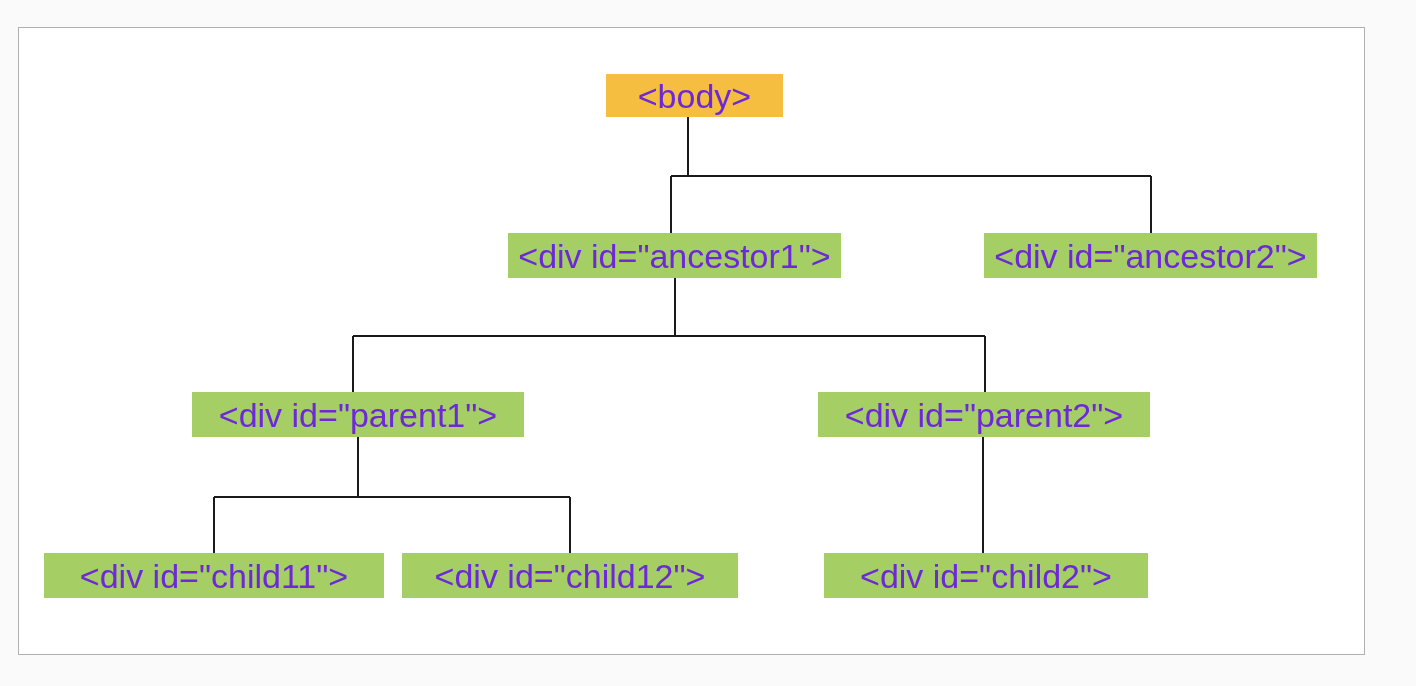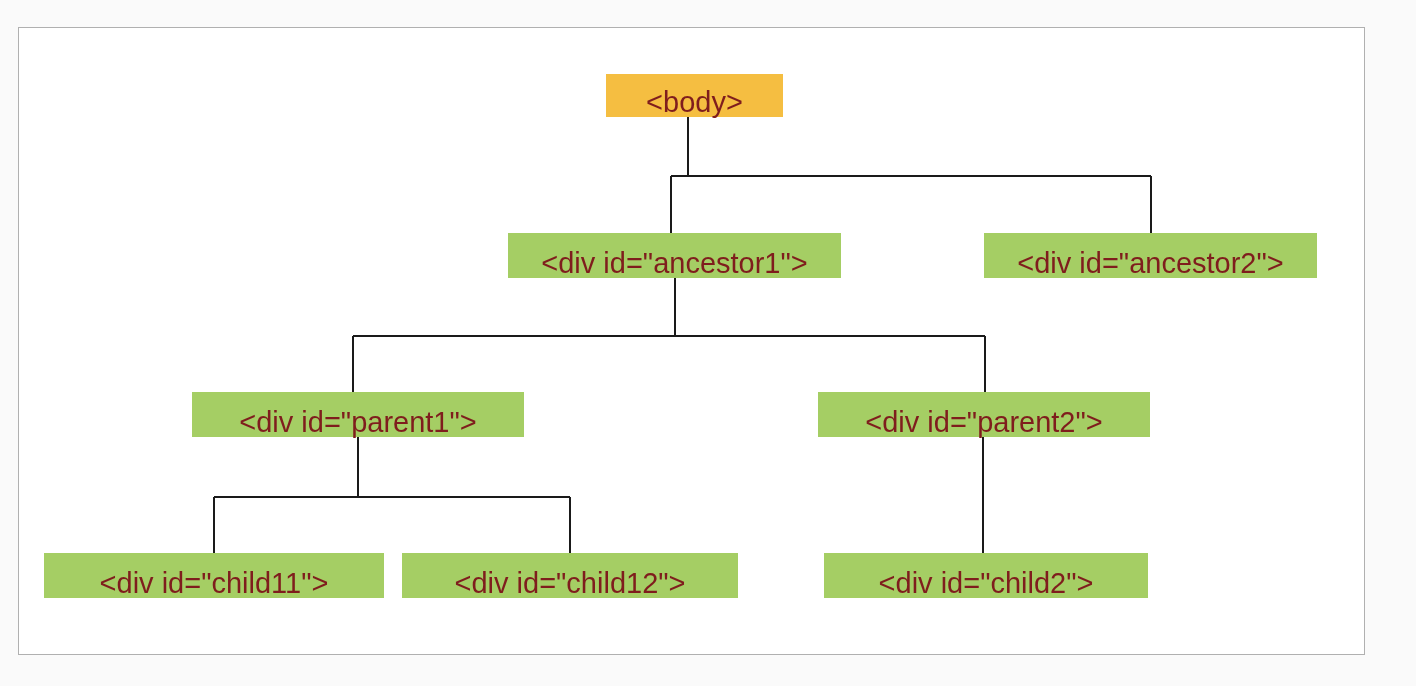--- a/index.html
+++ b/index.html
@@ -40,26 +40,26 @@
     top: 0;
     width: 1416px;
     height: 686px;
     z-index: 1;
   }
 
   .node {
     position: absolute;
     z-index: 2;
     display: flex;
-    align-items: flex-end;
+    align-items: center;
     justify-content: center;
     box-sizing: border-box;
-    color: #7f1d1d;
+    color: #6d28d9;
     font-family: "Liberation Sans", sans-serif;
-    font-size: 29px;
+    font-size: 34px;
     font-weight: 400;
     line-height: 1;
     white-space: nowrap;
     letter-spacing: 0px;
   }
 
   .node-root {
     background: #f5be41;
   }
 

